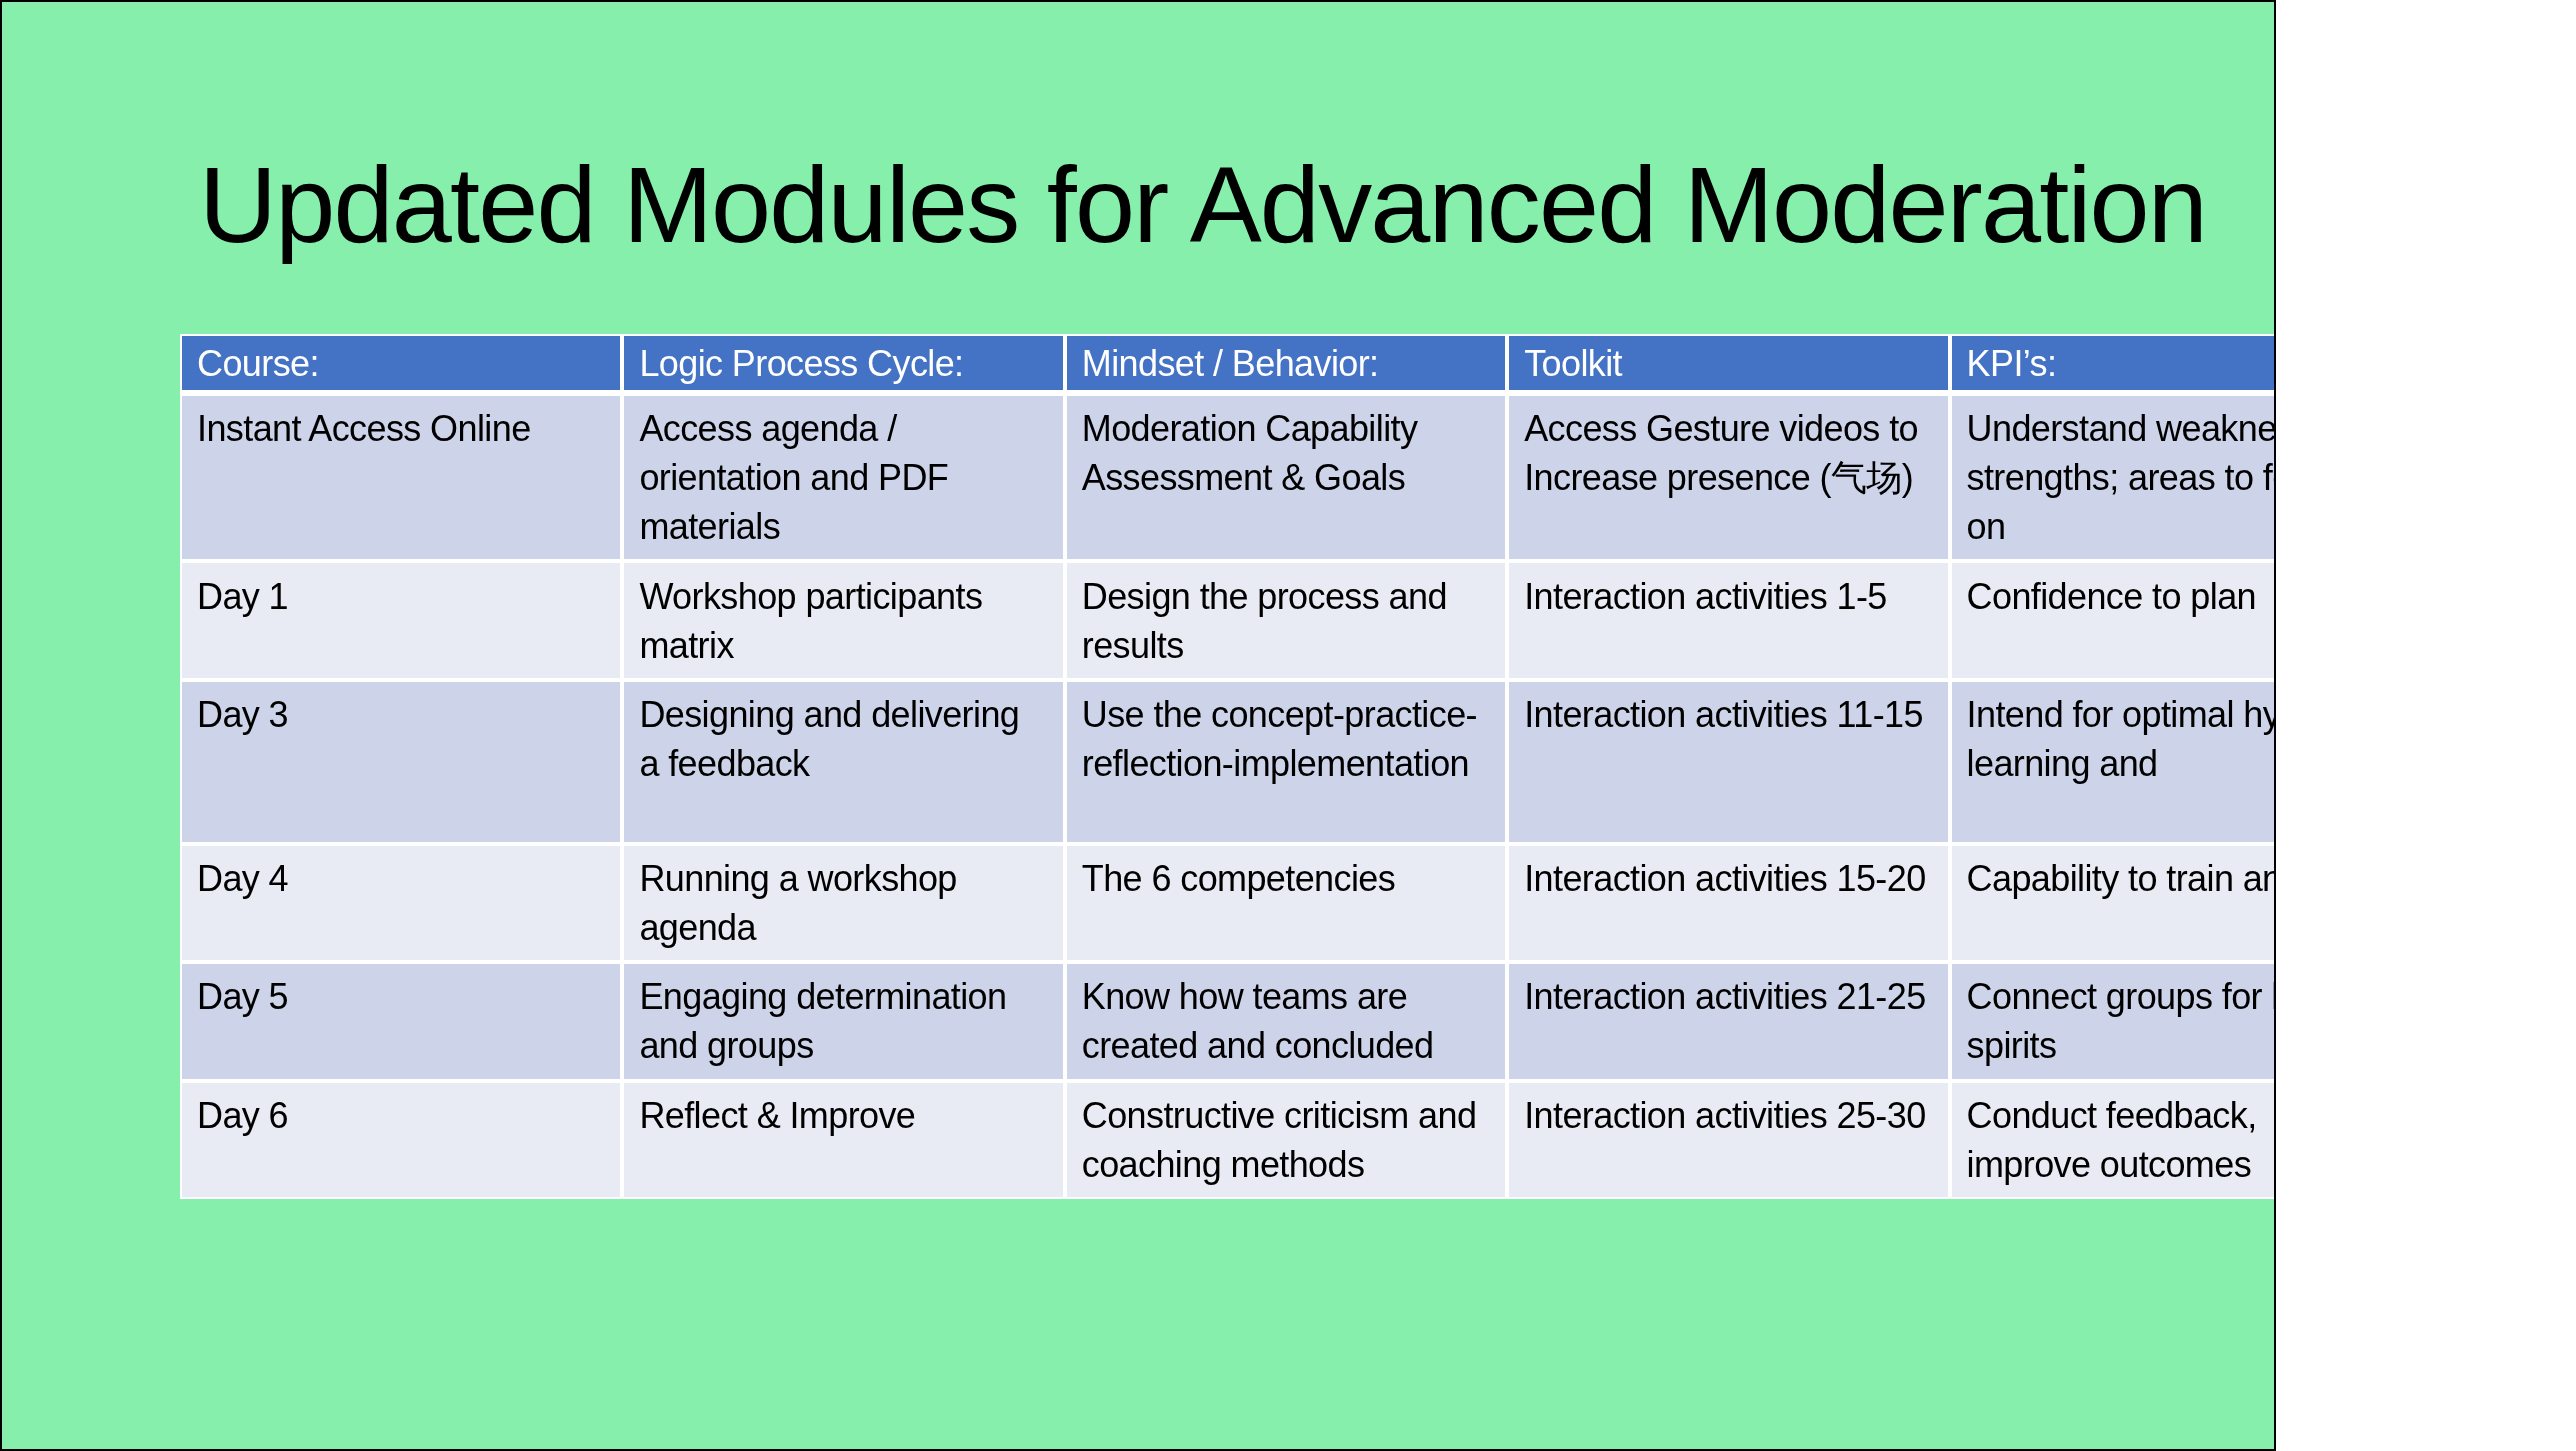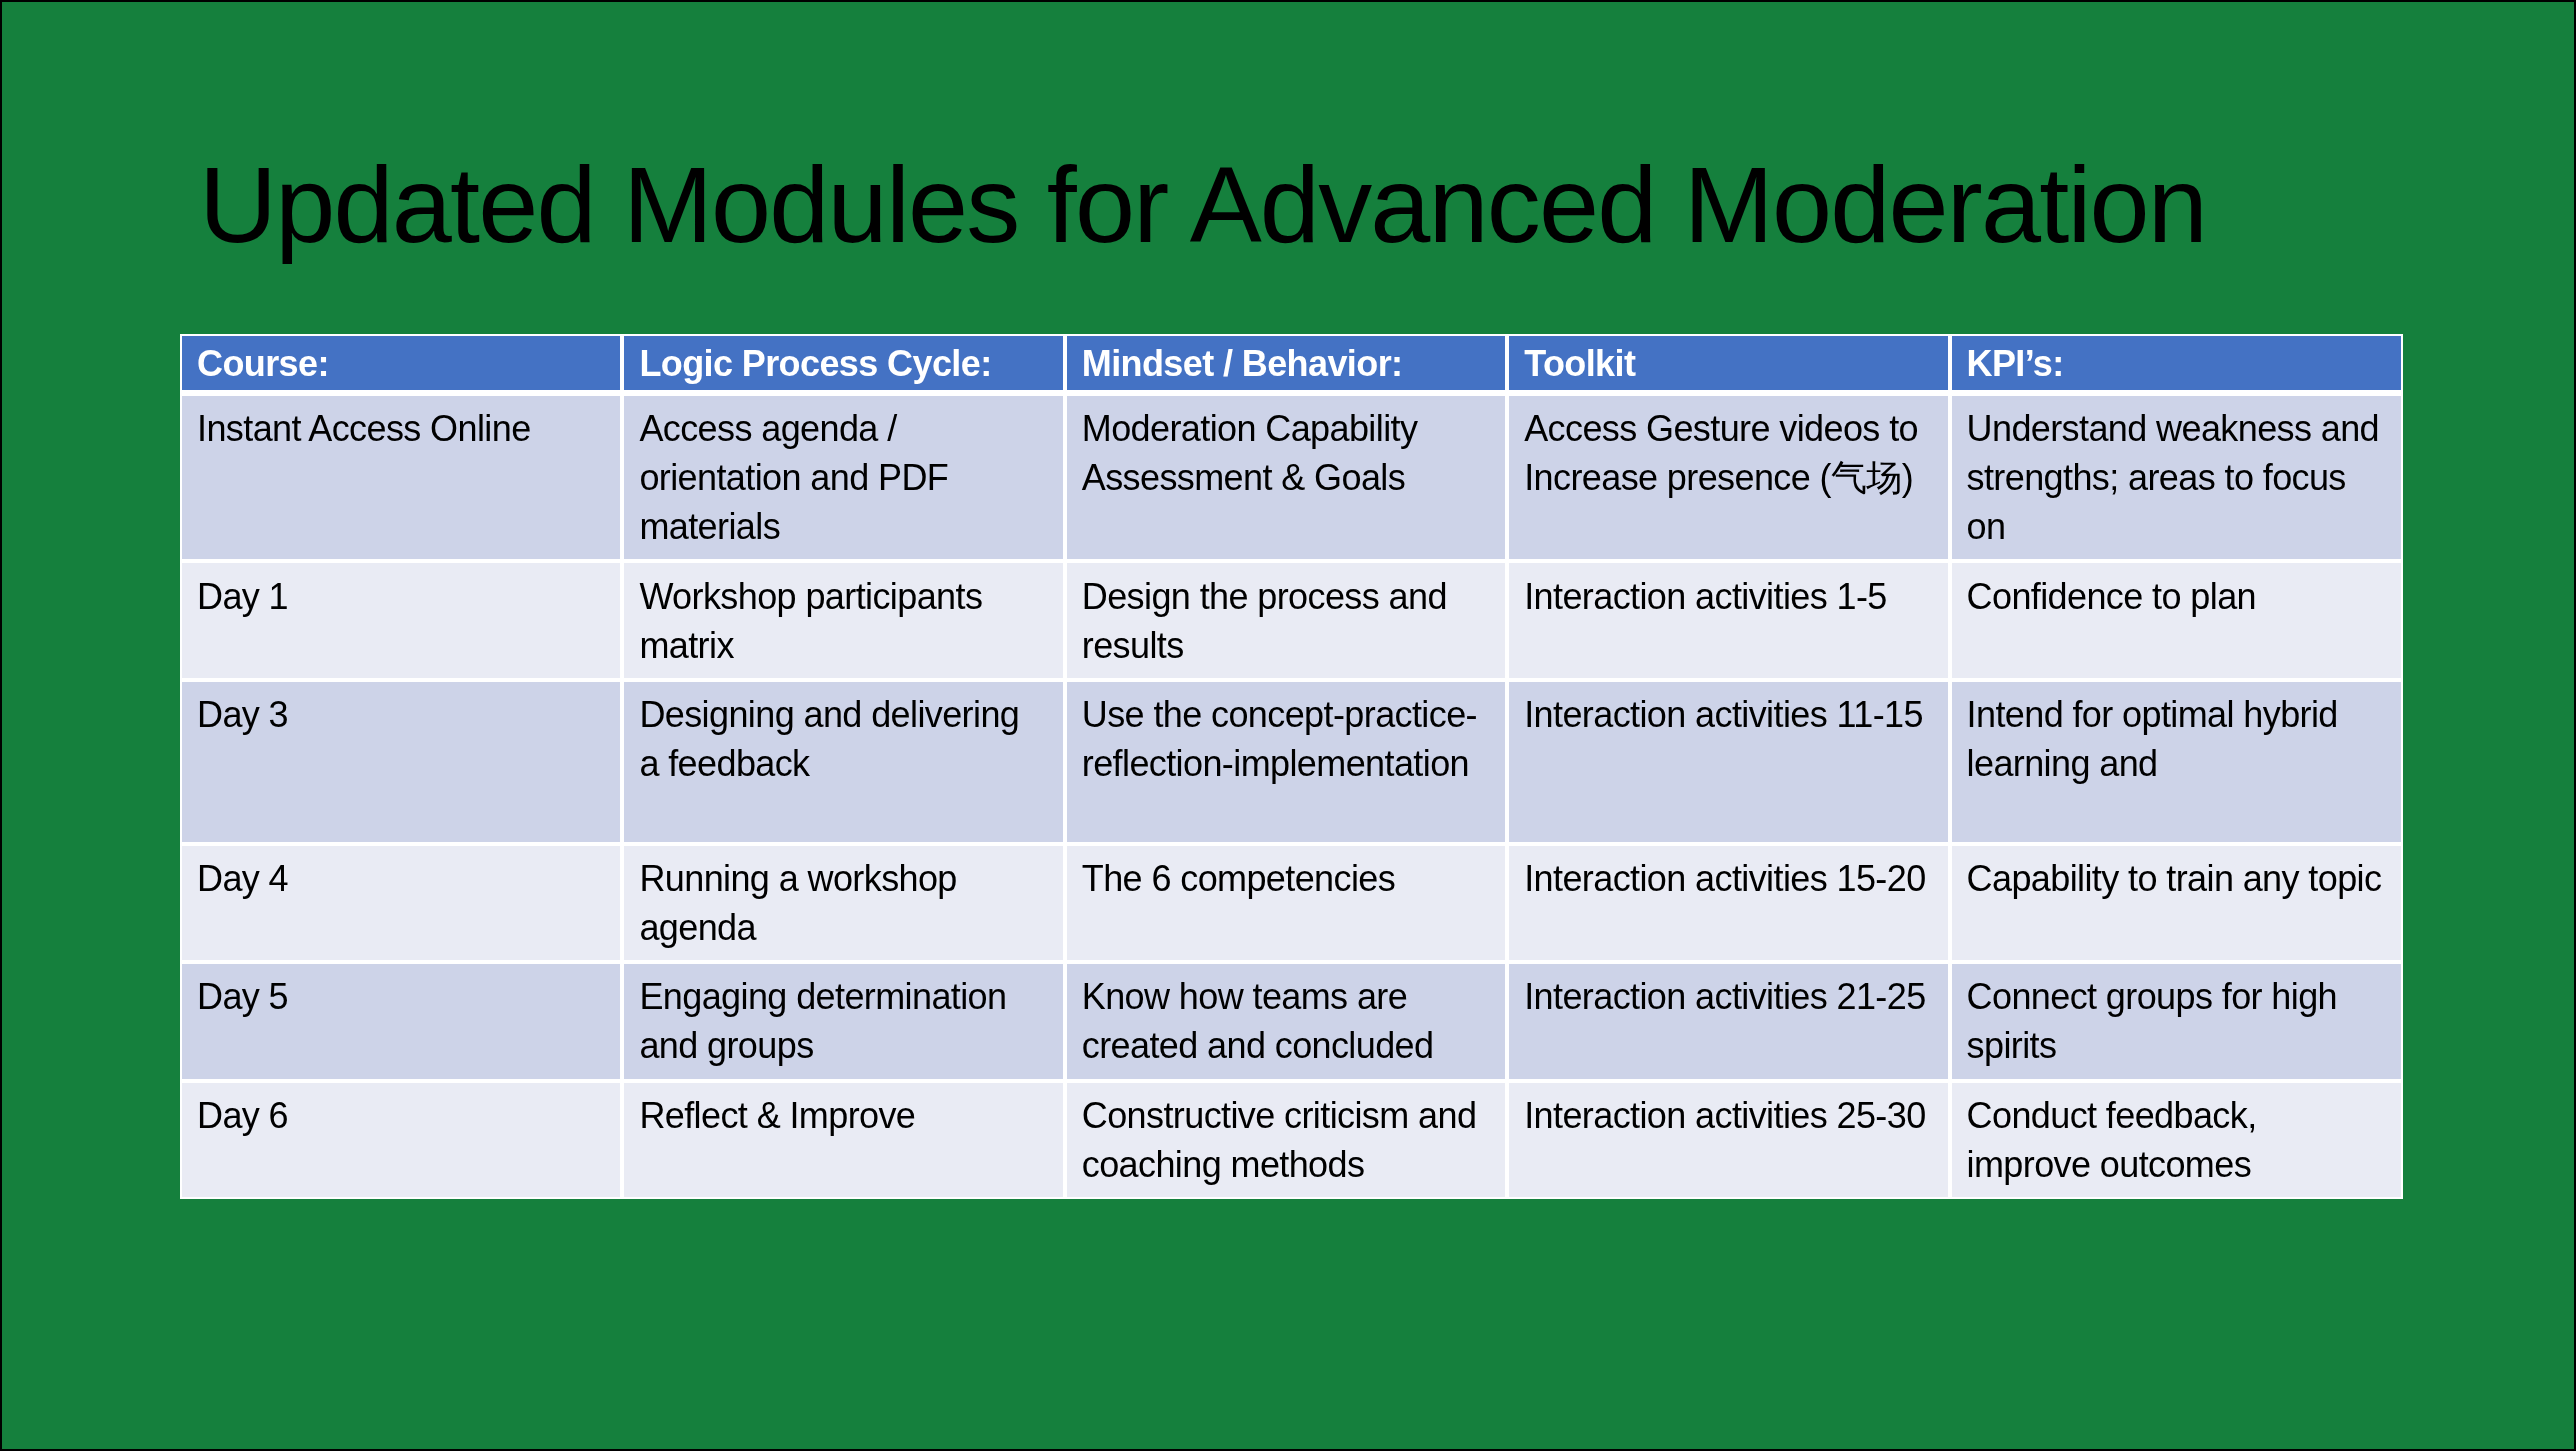--- a/index.html
+++ b/index.html
@@ -3,23 +3,23 @@
 <meta charset="utf-8">
 <style>
   html, body {
     margin: 0;
     padding: 0;
     background: #ffffff;
     font-family: "Liberation Sans", sans-serif;
   }
   .slide {
     position: relative;
-    width: 2576px;
+    width: 2276px;
     height: 1451px;
-    background: #15803d;
+    background: #86efac;
     border: 2.9px solid #000000;
     box-sizing: border-box;
     overflow: hidden;
   }
   .title {
     position: absolute;
     left: 197px;
     top: 141px;
     margin: 0;
     font-size: 108px;
@@ -45,21 +45,21 @@
     vertical-align: top;
     font-size: 36px;
     letter-spacing: -0.6px;
     line-height: 49px;
     color: #000000;
     overflow: hidden;
   }
   table.modules th {
     background: #4472c4;
     color: #ffffff;
-    font-weight: 700;
+    font-weight: 400;
     text-align: left;
     height: 54px;
     vertical-align: middle;
     border-bottom-width: 4.1px;
     padding-top: 0;
     padding-bottom: 0;
   }
   table.modules tbody tr:nth-child(odd) td { background: #cdd3e8; }
   table.modules tbody tr:nth-child(even) td { background: #e9ebf4; }
   tr.r-tall  { height: 164px; }

